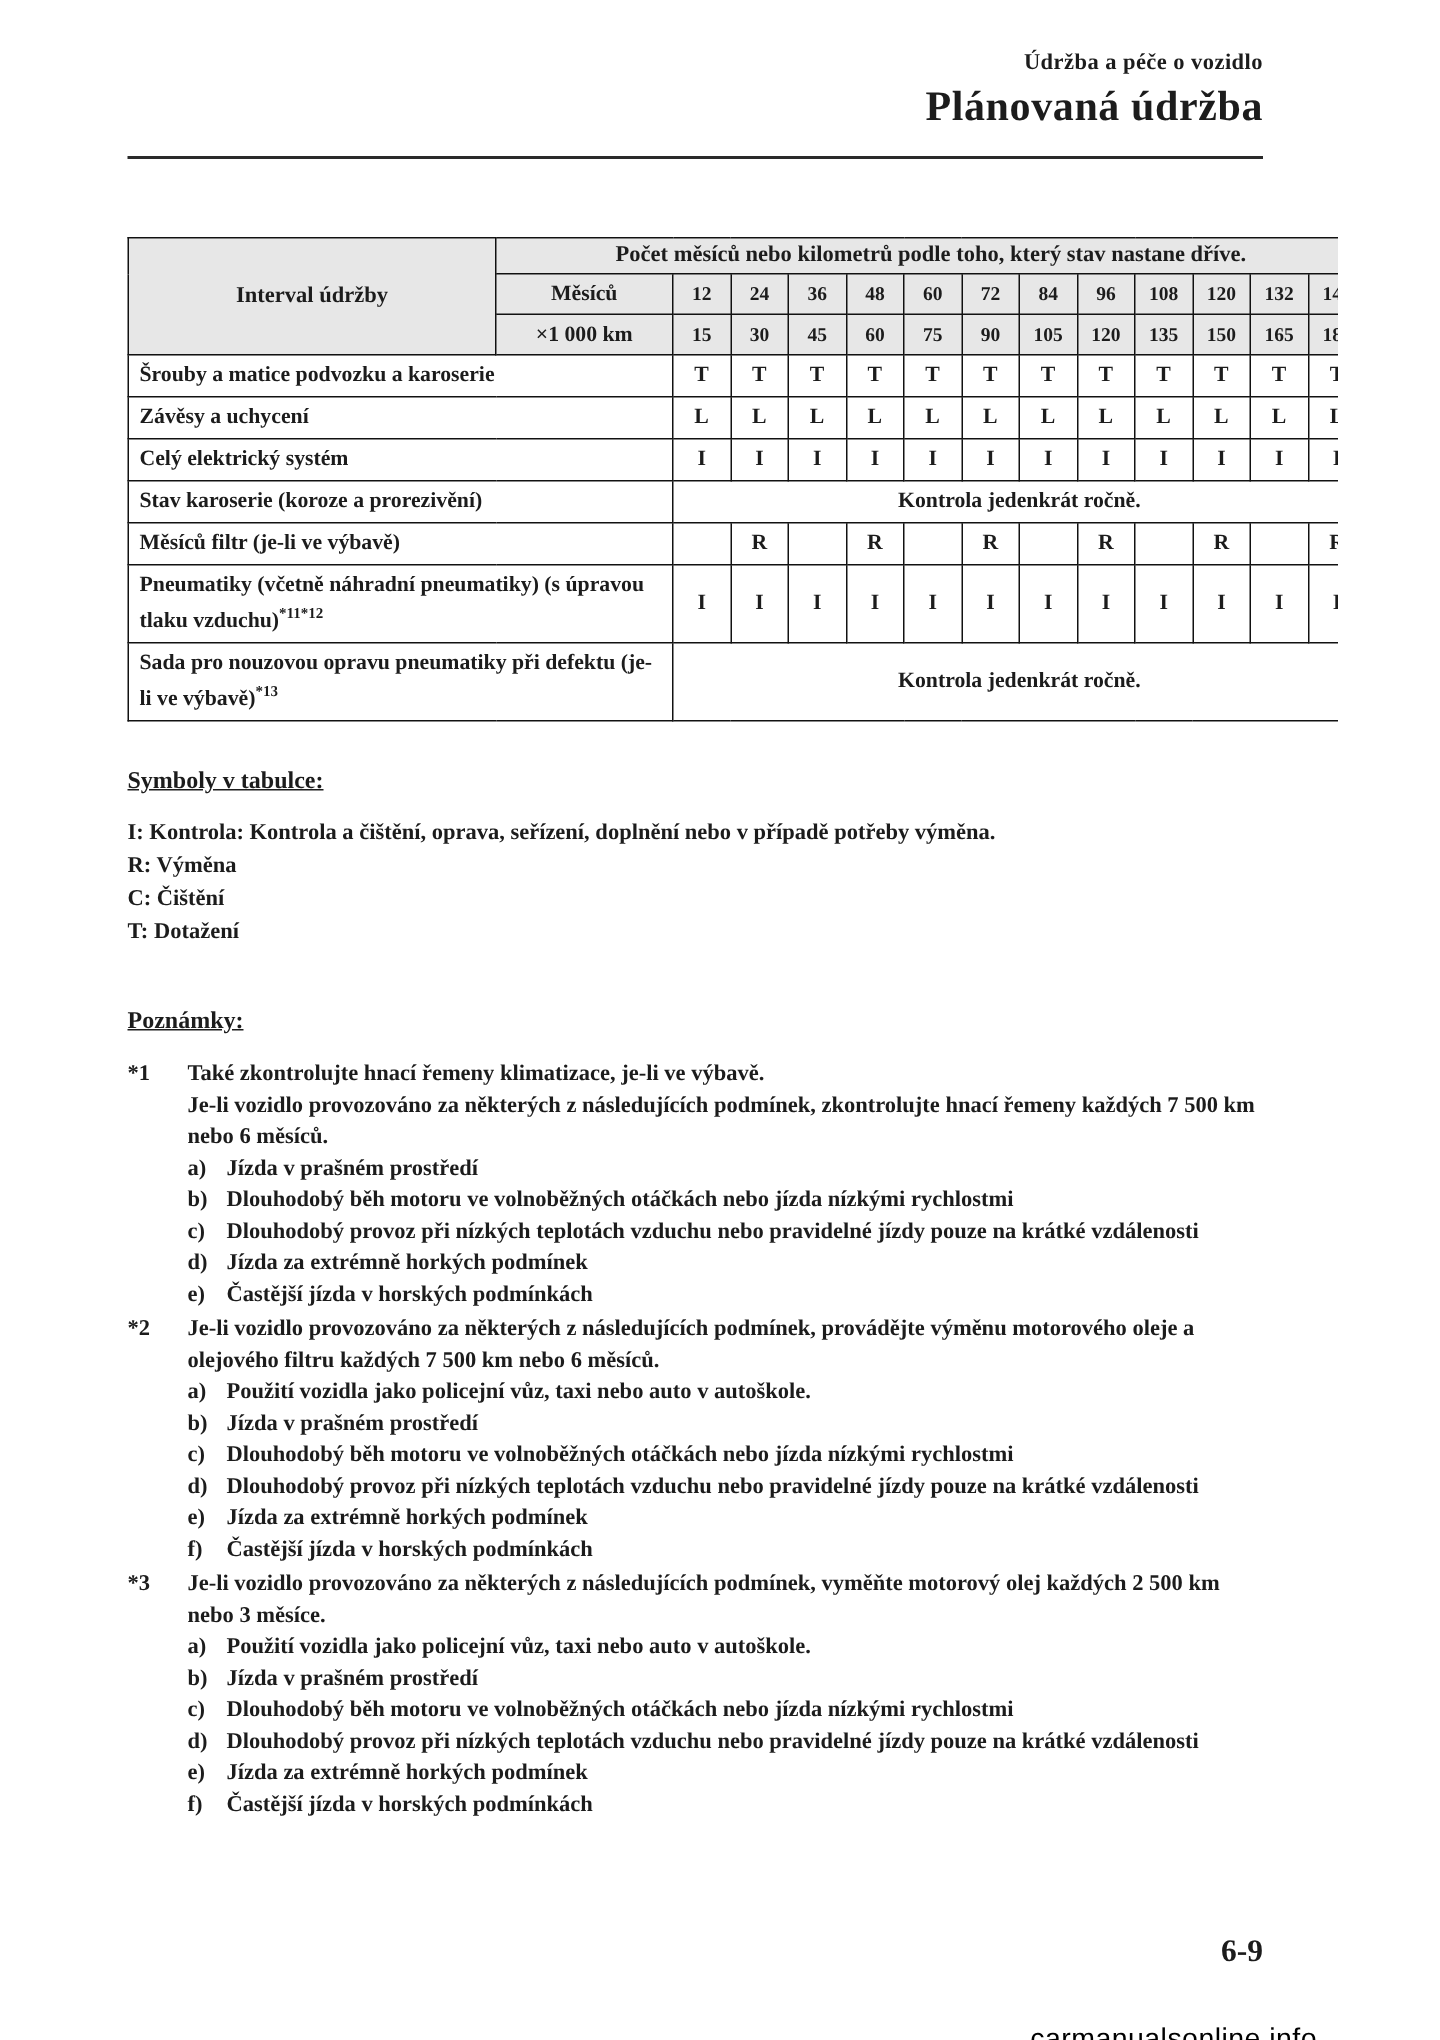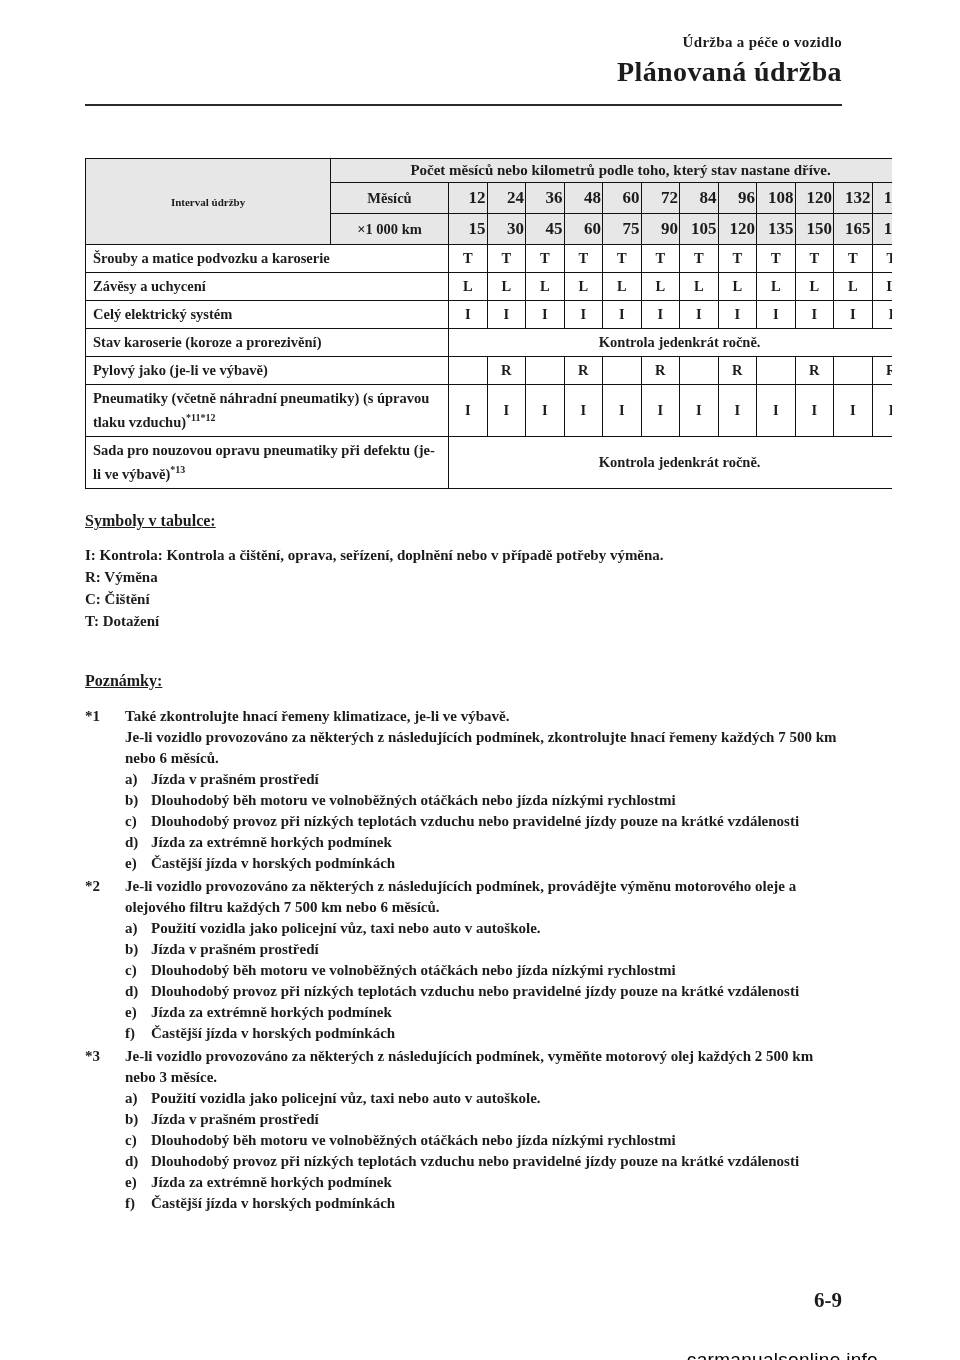--- a/index.html
+++ b/index.html
@@ -21,23 +21,23 @@
 
   
   .maint-table {
     position: absolute; top: 158px; left: 85px;
     width: 825px; border-collapse: collapse;
     font-size: 14.5px; table-layout: fixed;
   }
   .maint-table th, .maint-table td { border: 1px solid #111; padding: 3px 4px; }
   .maint-table thead th { background: #e7e7e7; }
   .top-h { font-size: 15px; text-align: center; padding: 7px 4px; }
-  .interval-h { text-align: center; font-size: 11px; }
+  .interval-h { text-align: center; font-size: 15px; }
   .label-h { text-align: center; font-size: 14.5px; }
-  .maint-table th.num { text-align: right; padding: 5px 1px; font-size: 17px; }
+  .maint-table th.num { text-align: center; padding: 5px 1px; font-size: 13px; }
   .maint-table td.item-name { text-align: left; padding: 4px 7px; line-height: 19px; }
   .maint-table td.item-name sup { font-size: 10px; }
   .maint-table td.val { text-align: center; height: 27px; }
   .maint-table td.span-cell { text-align: center; }
 
   
   .symbols { position: absolute; top: 512px; left: 85px; right: 50px; }
   .section-title { font-size: 16px; text-decoration: underline; }
   .symbols .list { margin-top: 14px; }
   .symbol-line { font-size: 15px; line-height: 22px; }
@@ -169,21 +169,21 @@
           <td class="val">I</td>
           <td class="val">I</td>
           <td class="val">I</td>
           <td class="val">I</td>
         </tr>
         <tr>
           <td class="item-name" colspan="2">Stav karoserie (koroze a prorezivění)</td>
           <td class="span-cell" colspan="12">Kontrola jedenkrát ročně.</td>
         </tr>
         <tr>
-          <td class="item-name" colspan="2">Pylový jako (je-li ve výbavě)</td>
+          <td class="item-name" colspan="2">Měsíců filtr (je-li ve výbavě)</td>
           <td class="val"></td>
           <td class="val">R</td>
           <td class="val"></td>
           <td class="val">R</td>
           <td class="val"></td>
           <td class="val">R</td>
           <td class="val"></td>
           <td class="val">R</td>
           <td class="val"></td>
           <td class="val">R</td>

